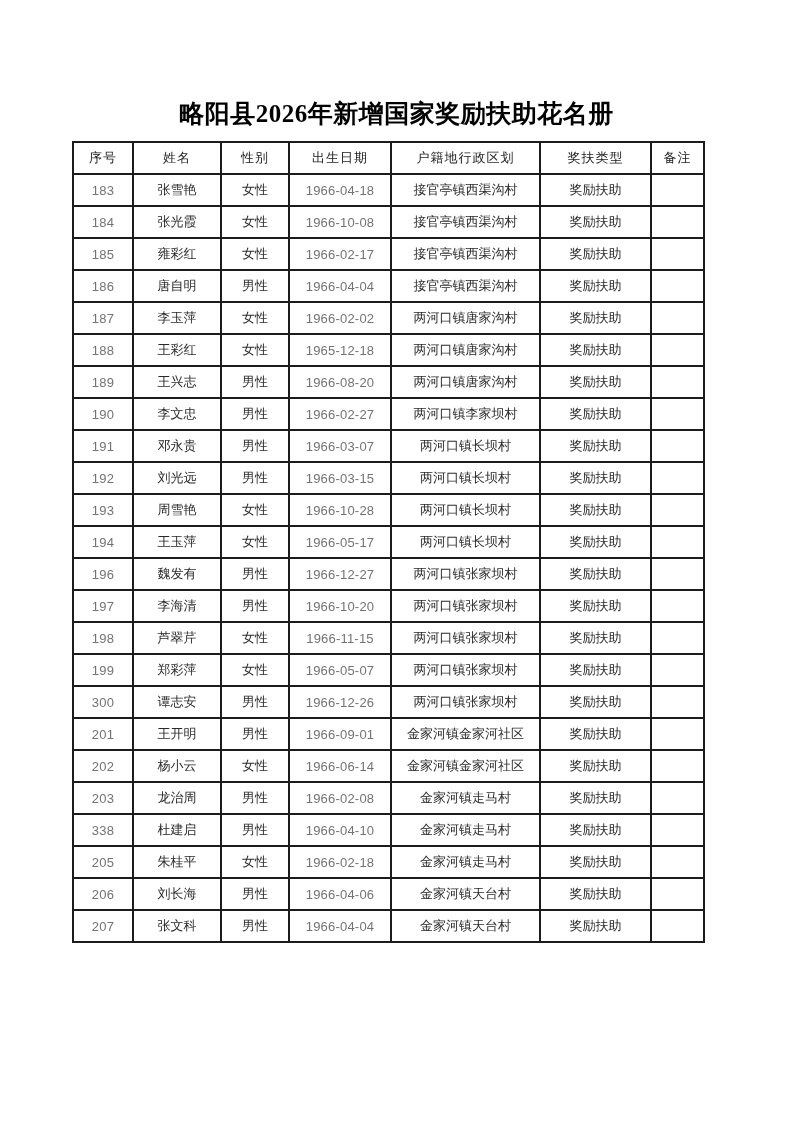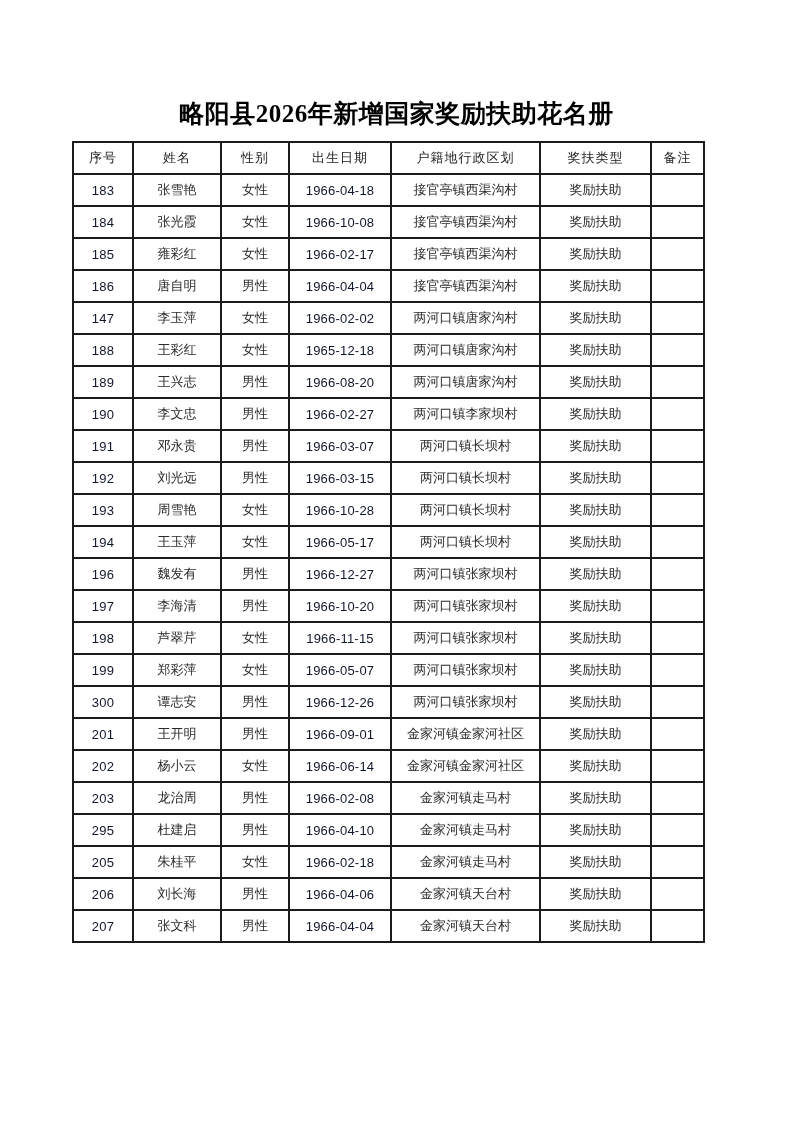--- a/index.html
+++ b/index.html
@@ -54,21 +54,21 @@
     white-space: nowrap;
   }
   table.roster th {
     letter-spacing: 1px;
     color: #222222;
     border-radius: 12px;
   }
   td.num, td.date {
     font-family: "Liberation Sans", sans-serif;
     font-weight: 600;
-    color: #0f172a;
+    color: #737373;
     letter-spacing: 0.2px;
   }
   td.cn {
     font-family: "Liberation Serif", serif;
     color: #2a2a2a;
   }
 </style>
 </head>
 <body>
 
@@ -127,21 +127,21 @@
         <tr>
     <td class="num">186</td>
     <td class="cn">唐自明</td>
     <td class="cn">男性</td>
     <td class="date">1966-04-04</td>
     <td class="cn">接官亭镇西渠沟村</td>
     <td class="cn">奖励扶助</td>
     <td class="cn"></td>
   </tr>
         <tr>
-    <td class="num">147</td>
+    <td class="num">187</td>
     <td class="cn">李玉萍</td>
     <td class="cn">女性</td>
     <td class="date">1966-02-02</td>
     <td class="cn">两河口镇唐家沟村</td>
     <td class="cn">奖励扶助</td>
     <td class="cn"></td>
   </tr>
         <tr>
     <td class="num">188</td>
     <td class="cn">王彩红</td>
@@ -271,21 +271,21 @@
         <tr>
     <td class="num">203</td>
     <td class="cn">龙治周</td>
     <td class="cn">男性</td>
     <td class="date">1966-02-08</td>
     <td class="cn">金家河镇走马村</td>
     <td class="cn">奖励扶助</td>
     <td class="cn"></td>
   </tr>
         <tr>
-    <td class="num">295</td>
+    <td class="num">338</td>
     <td class="cn">杜建启</td>
     <td class="cn">男性</td>
     <td class="date">1966-04-10</td>
     <td class="cn">金家河镇走马村</td>
     <td class="cn">奖励扶助</td>
     <td class="cn"></td>
   </tr>
         <tr>
     <td class="num">205</td>
     <td class="cn">朱桂平</td>

